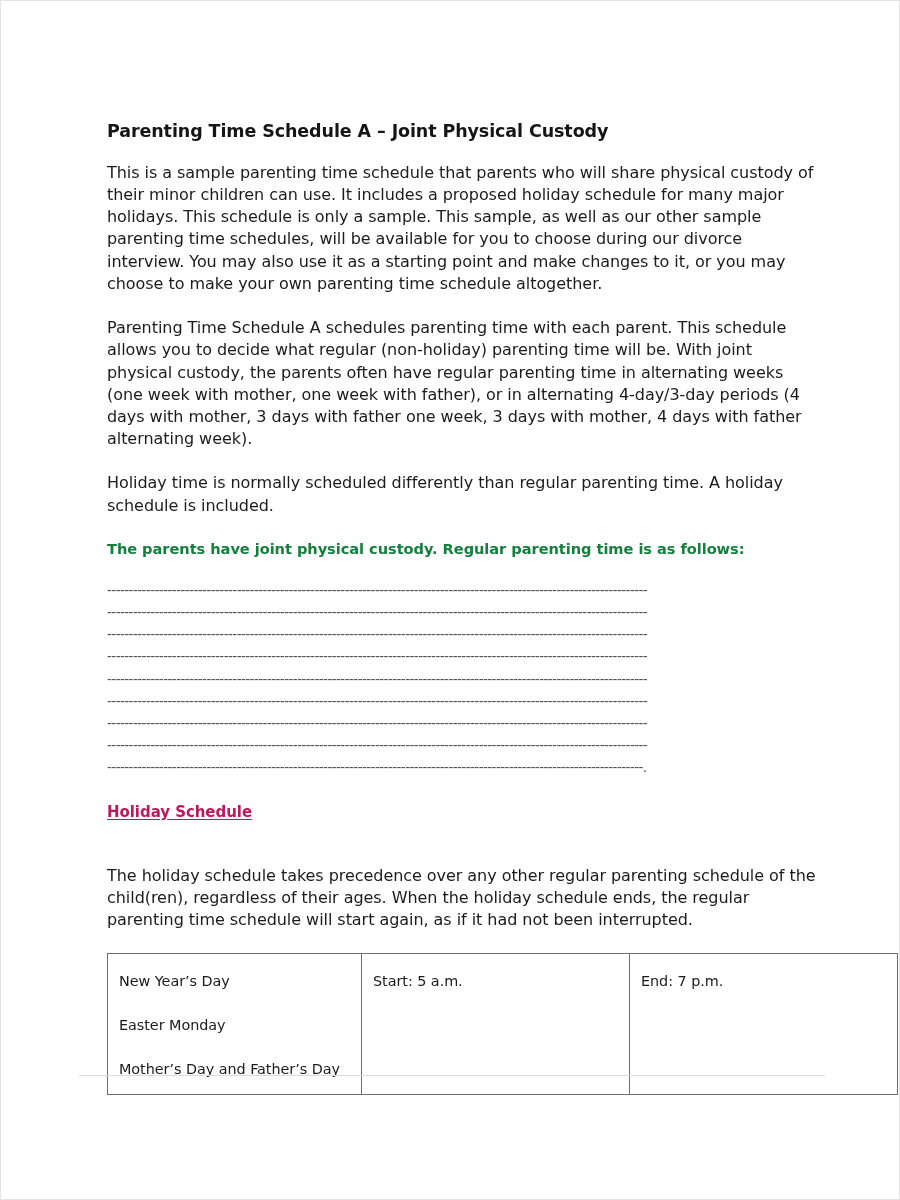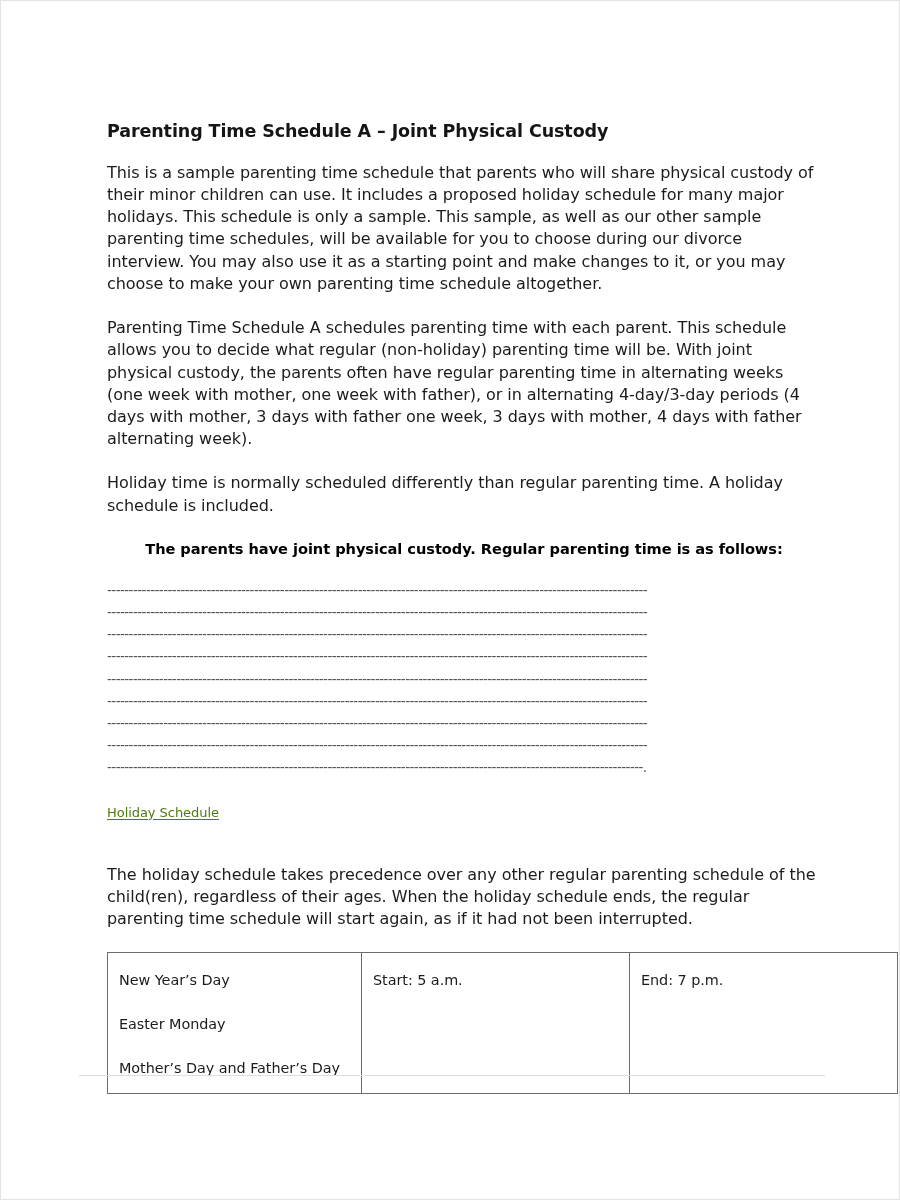--- a/index.html
+++ b/index.html
@@ -52,46 +52,45 @@
   }
 
   p.body-text.tight {
     margin-bottom: 21px;
   }
 
   .bold-lead {
     font-size: 14.6px;
     line-height: 22.2px;
     font-weight: bold;
-    color: #000000;
+    color: #15803d;
     margin: 0 0 19px 0;
     letter-spacing: -0.05px;
-    text-align: center;
   }
 
   
   .fill-lines {
     margin: 0 0 23px 0;
   }
   .fill-line {
     font-size: 13.5px;
     line-height: 22.2px;
     color: #555555;
     letter-spacing: -0.55px;
     white-space: nowrap;
     overflow: hidden;
     height: 22.2px;
     font-family: "DejaVu Sans", "Liberation Sans", sans-serif;
   }
 
   
   .sub-heading {
-    font-size: 13px;
-    font-weight: normal;
-    color: #4d7c0f;
+    font-size: 15px;
+    font-weight: bold;
+    color: #be185d;
     text-decoration: underline;
     text-underline-offset: 2px;
     margin: 0 0 22px 0;
     display: inline-block;
     letter-spacing: -0.05px;
   }
 
   .sub-heading-wrap { margin: 0 0 0 0; }
 
   

